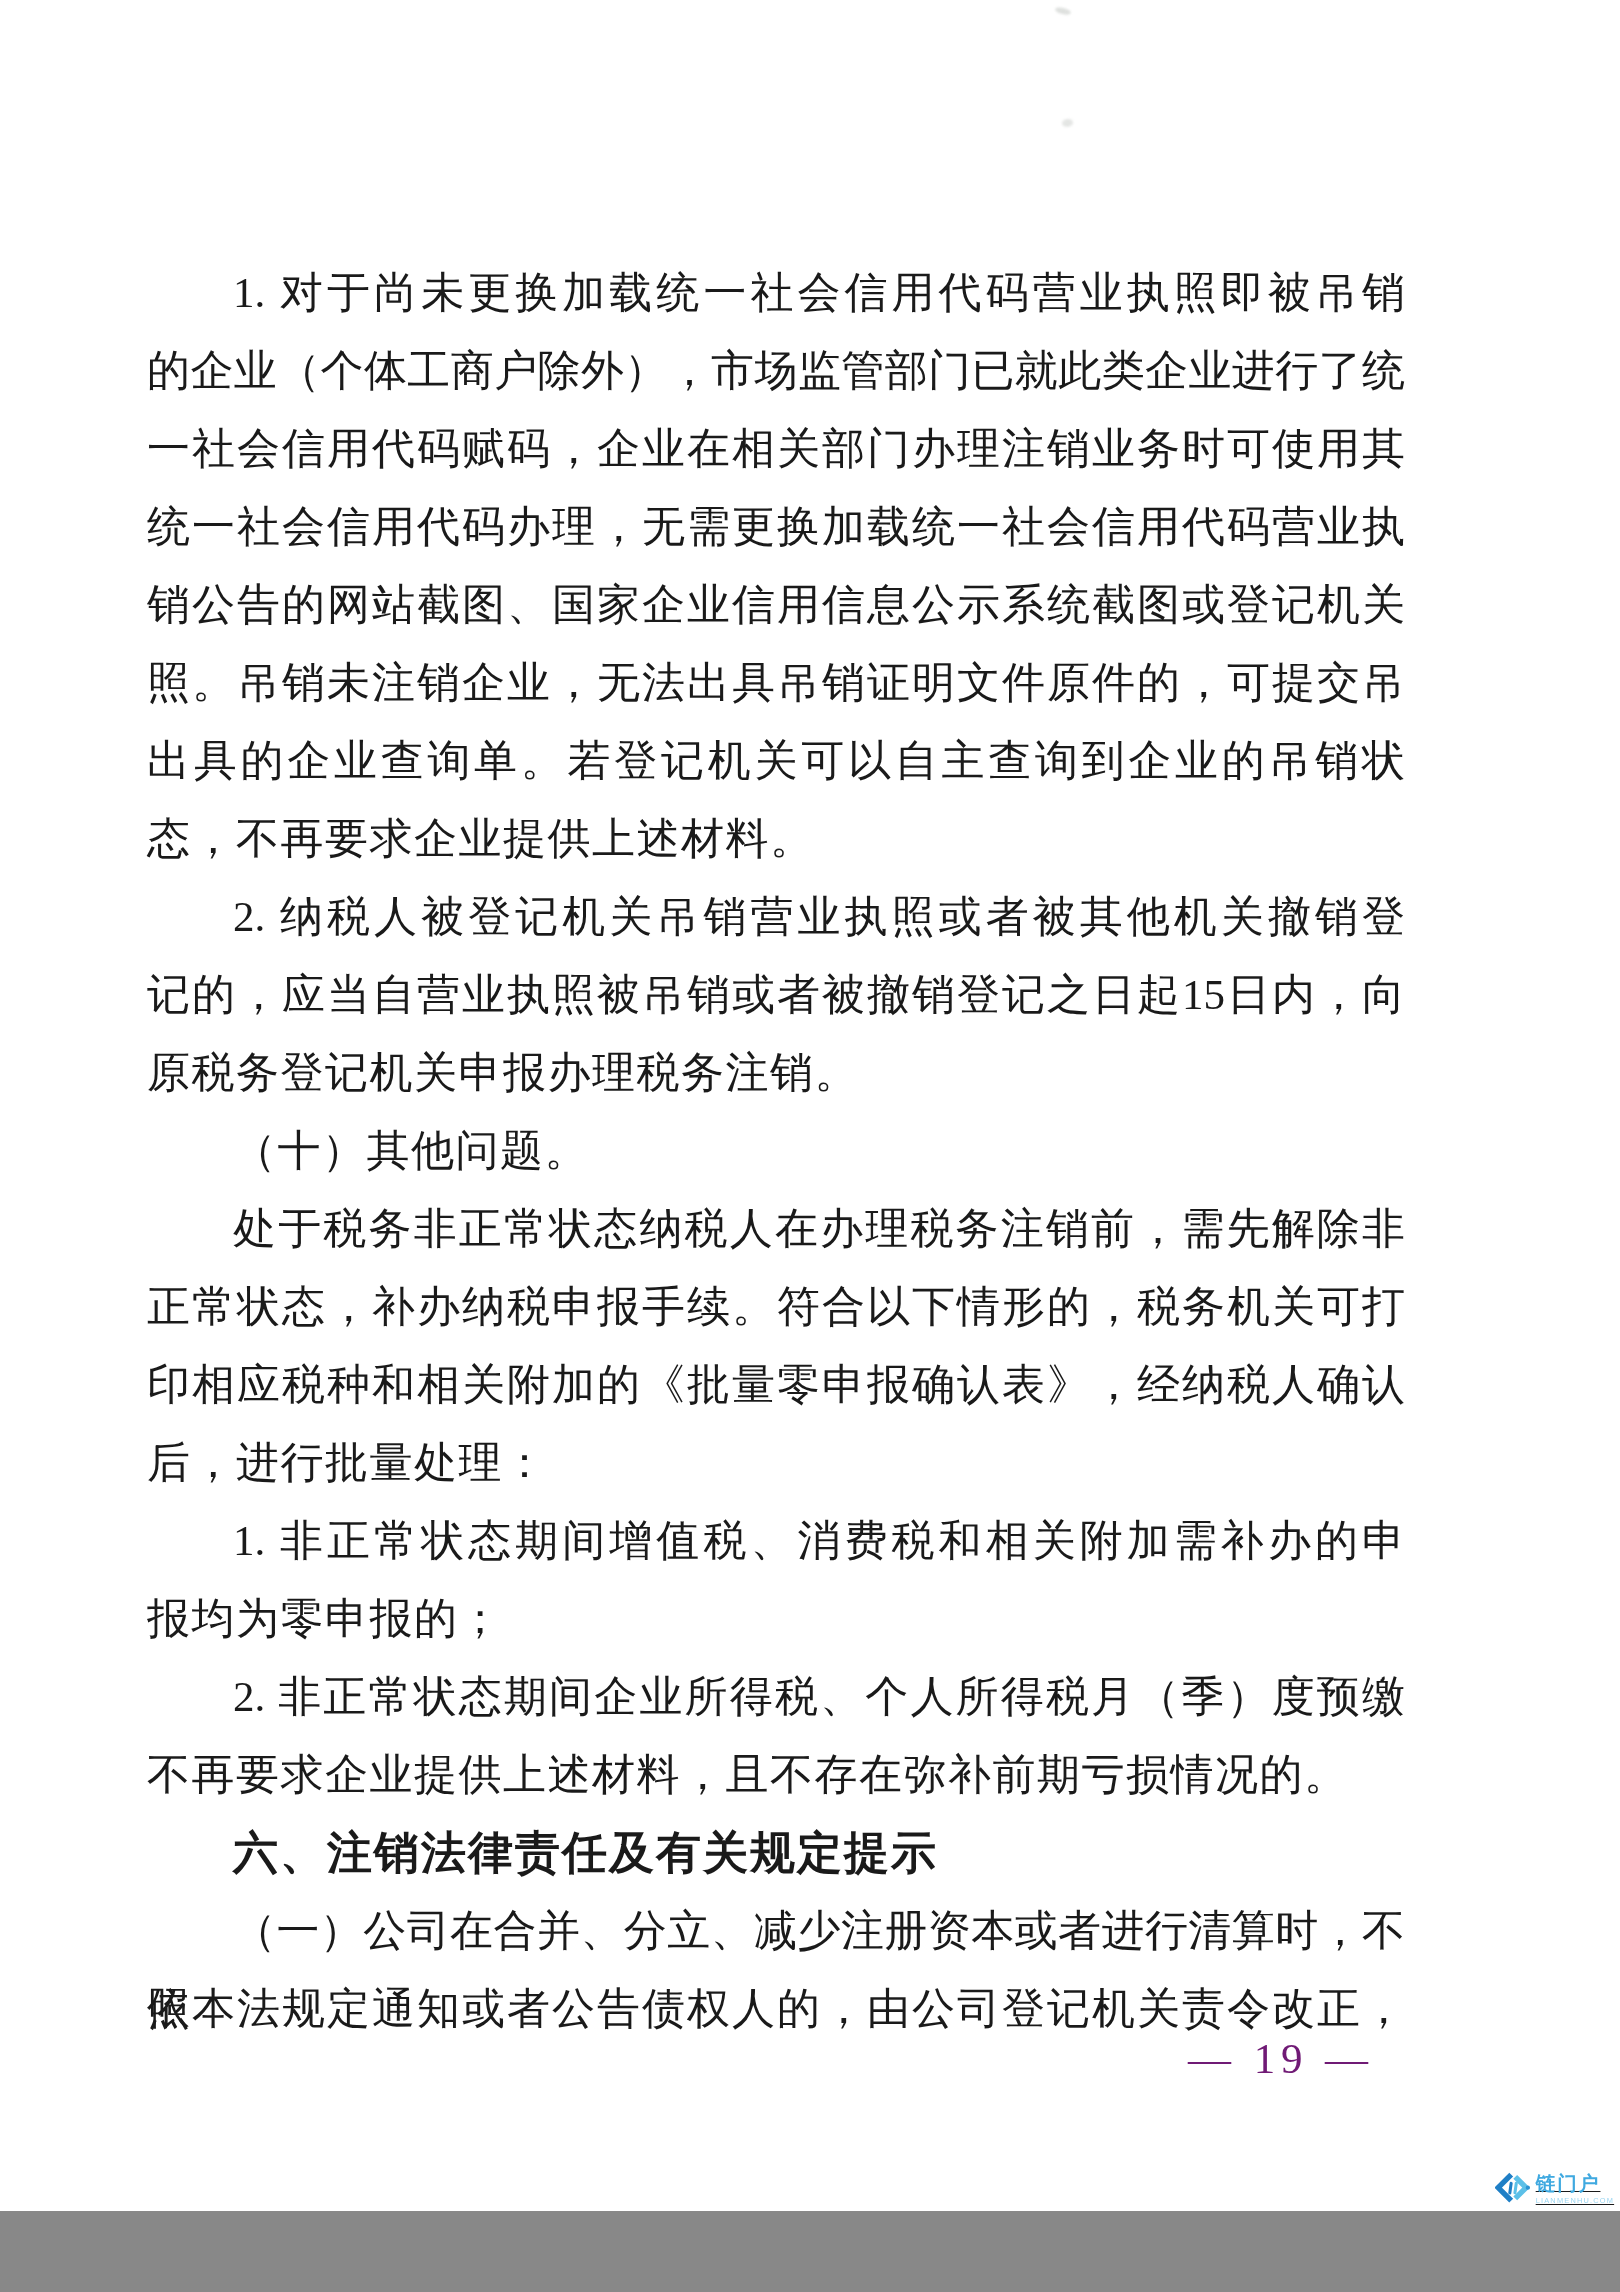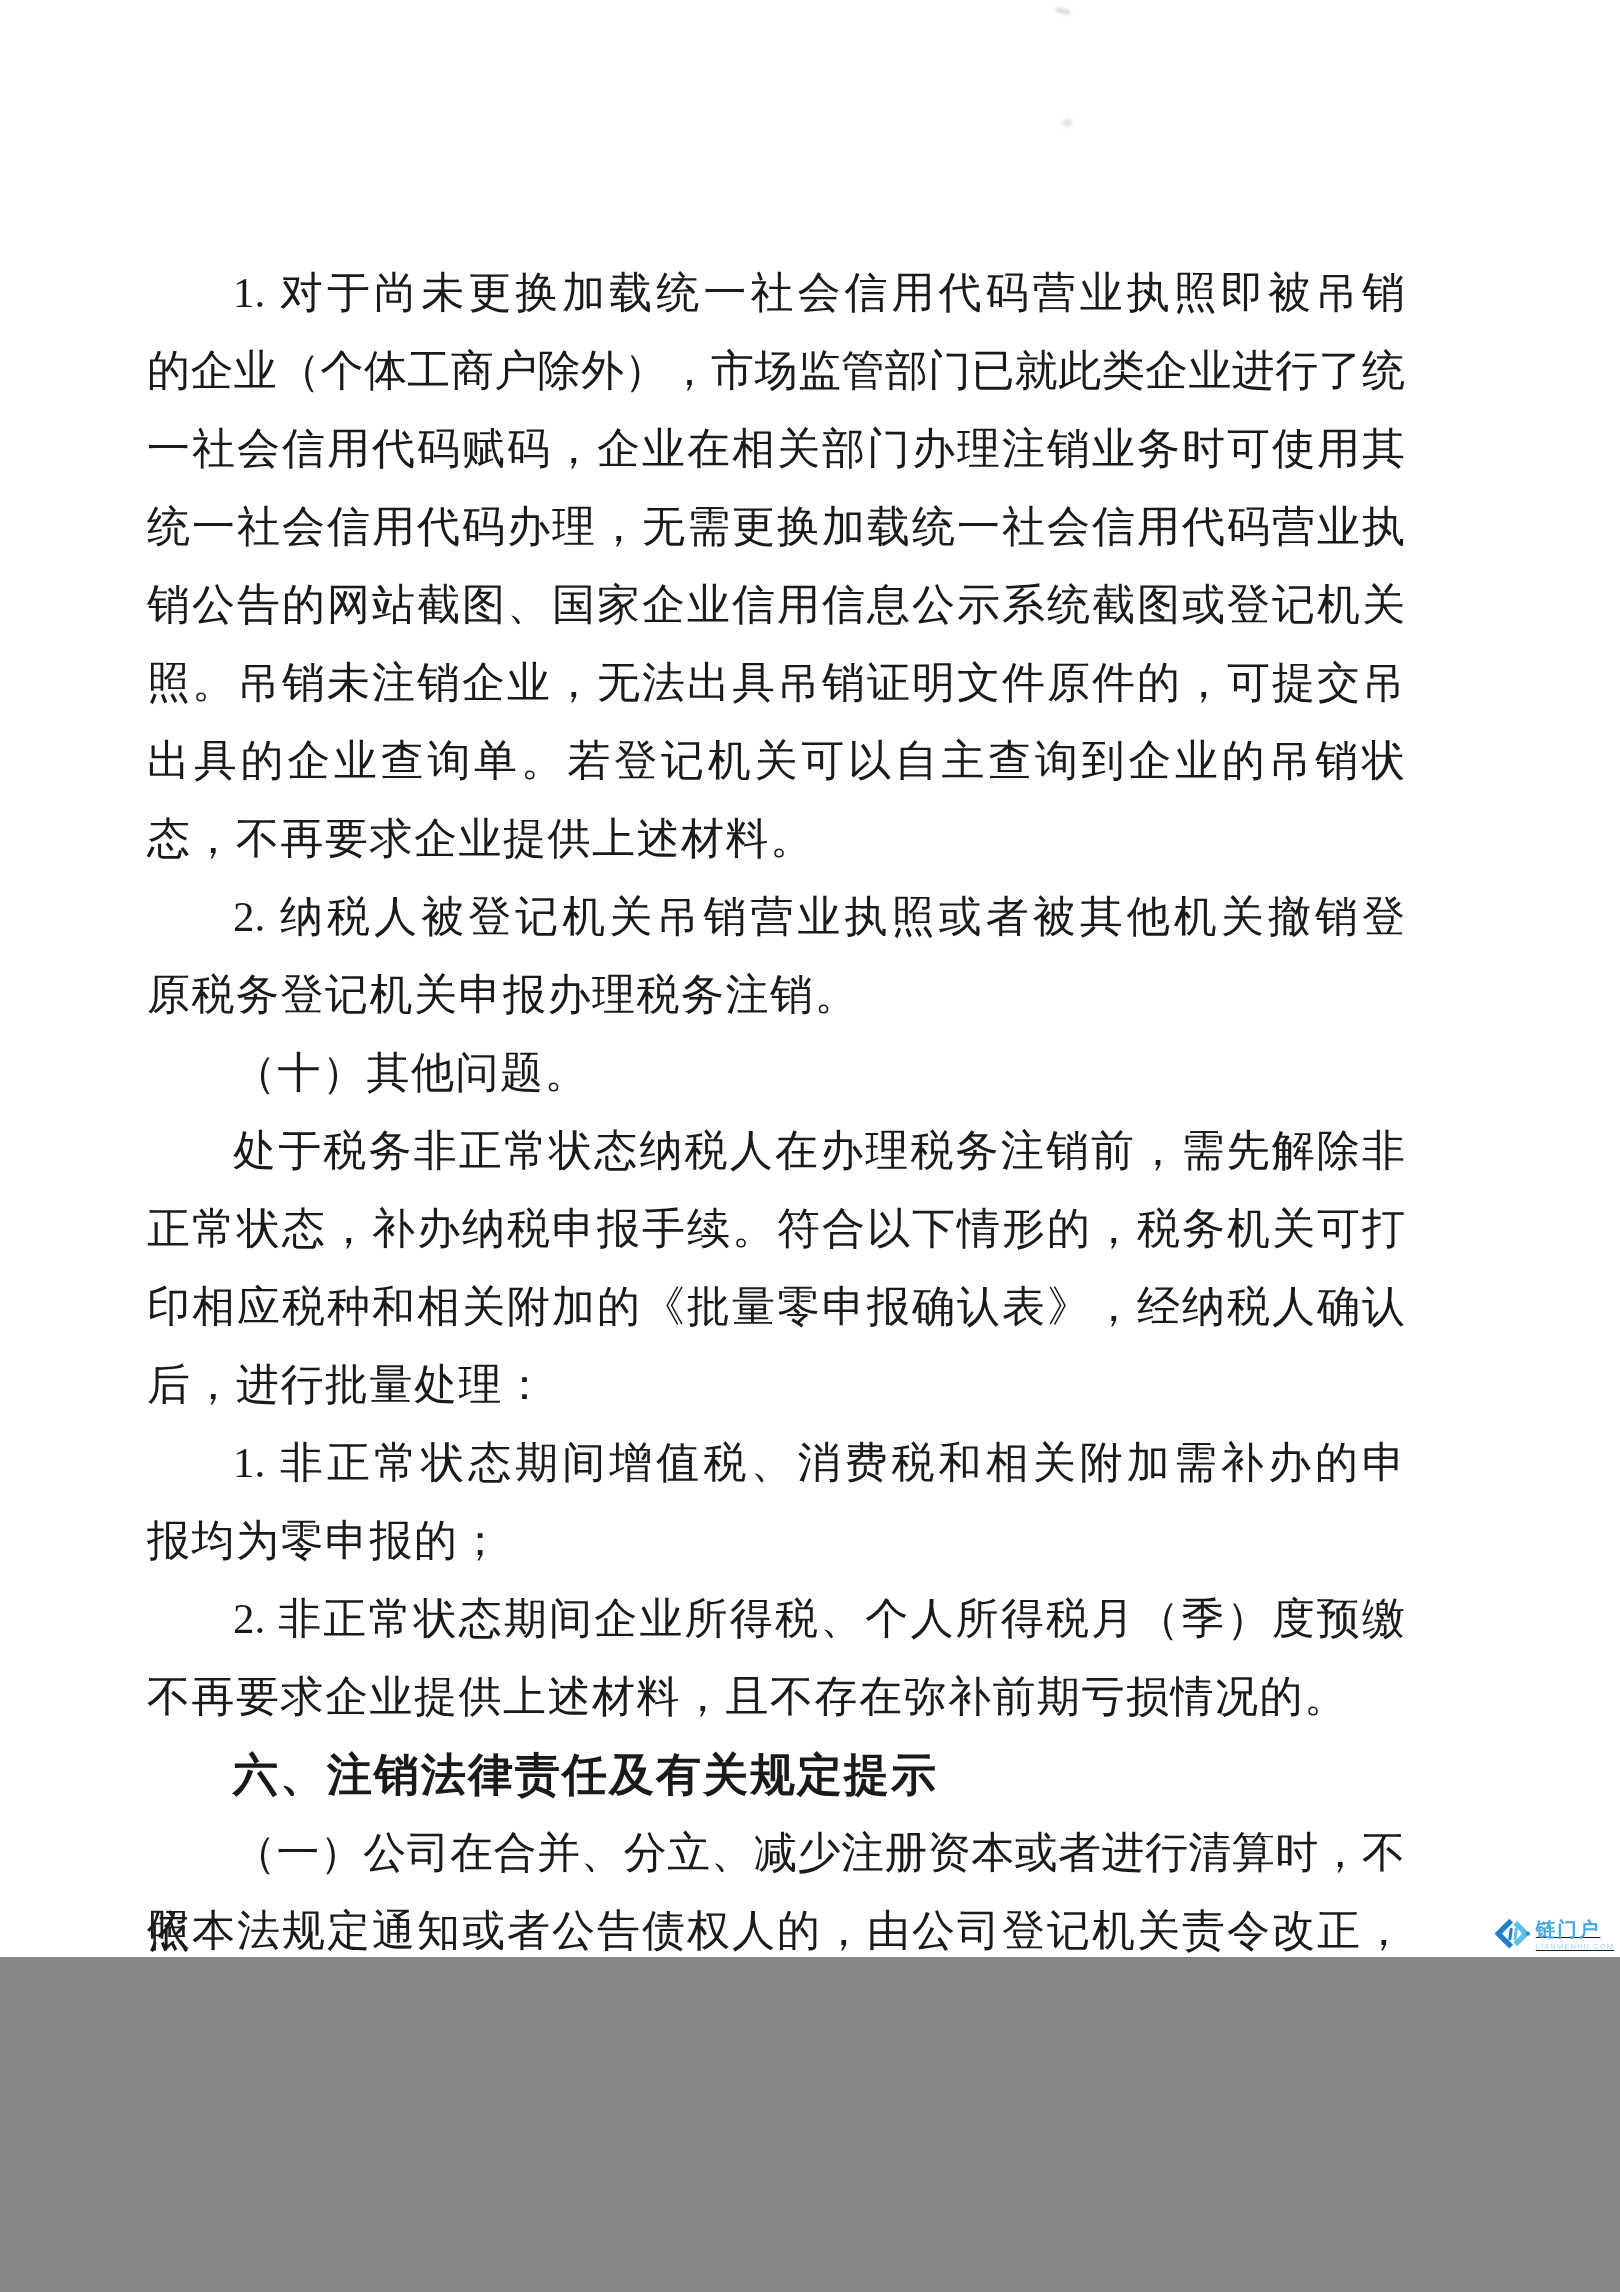--- a/index.html
+++ b/index.html
@@ -1,18 +1,18 @@
 <!DOCTYPE html>
 <html lang="zh"><head>
 <meta charset="utf-8">
 <style>
   html,body { margin:0; padding:0; background:#888; }
   .page {
     position:relative;
-    width:1620px; height:1957px;
+    width:1620px; height:2211px;
     margin:0 auto;
     background:#ffffff;
     overflow:hidden;
     font-family:"Liberation Serif","DejaVu Serif",serif;
     color:#1a1a1a;
   }
   
   .text-block {
     position:absolute;
     left:147px; top:254px;
@@ -90,20 +90,21 @@
   <main class="text-block">
       <div class="line indent justify">1. 对于尚未更换加载统一社会信用代码营业执照即被吊销</div>
       <div class="line justify">的企业（个体工商户除外），市场监管部门已就此类企业进行了统</div>
       <div class="line justify">一社会信用代码赋码，企业在相关部门办理注销业务时可使用其</div>
       <div class="line justify">统一社会信用代码办理，无需更换加载统一社会信用代码营业执</div>
       <div class="line justify">销公告的网站截图、国家企业信用信息公示系统截图或登记机关</div>
       <div class="line justify">照。吊销未注销企业，无法出具吊销证明文件原件的，可提交吊</div>
       <div class="line justify">出具的企业查询单。若登记机关可以自主查询到企业的吊销状</div>
       <div class="line">态，不再要求企业提供上述材料。</div>
       <div class="line indent justify">2. 纳税人被登记机关吊销营业执照或者被其他机关撤销登</div>
+      <div class="line justify">记的，应当自营业执照被吊销或者被撤销登记之日起15日内，向</div>
       <div class="line">原税务登记机关申报办理税务注销。</div>
       <div class="line indent">（十）其他问题。</div>
       <div class="line indent justify">处于税务非正常状态纳税人在办理税务注销前，需先解除非</div>
       <div class="line justify">正常状态，补办纳税申报手续。符合以下情形的，税务机关可打</div>
       <div class="line justify">印相应税种和相关附加的《批量零申报确认表》，经纳税人确认</div>
       <div class="line">后，进行批量处理：</div>
       <div class="line indent justify">1. 非正常状态期间增值税、消费税和相关附加需补办的申</div>
       <div class="line">报均为零申报的；</div>
       <div class="line indent justify">2. 非正常状态期间企业所得税、个人所得税月（季）度预缴</div>
       <div class="line">不再要求企业提供上述材料，且不存在弥补前期亏损情况的。</div>

